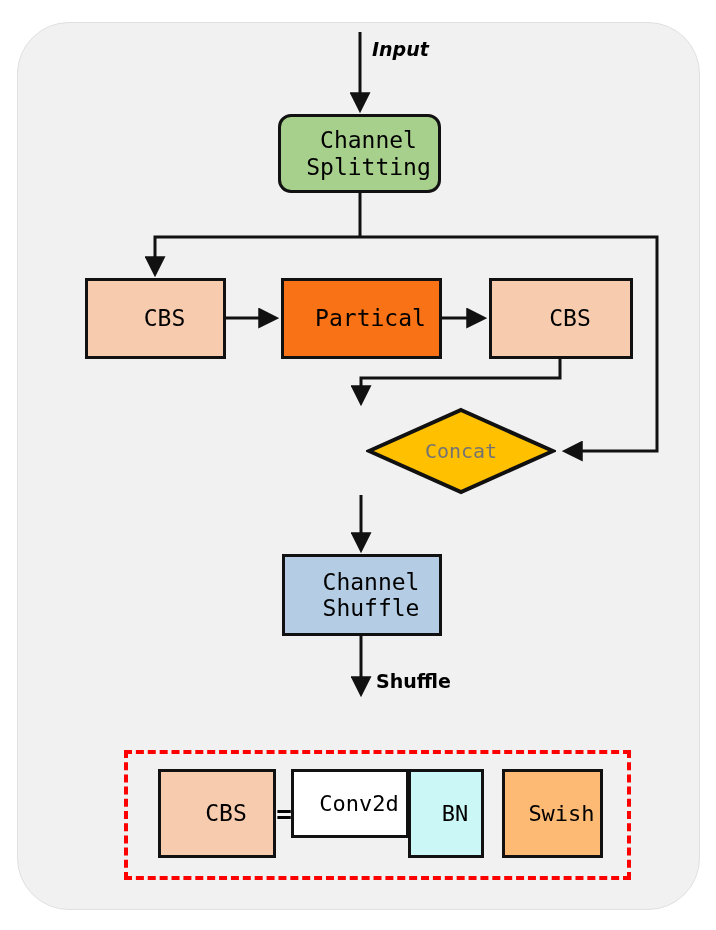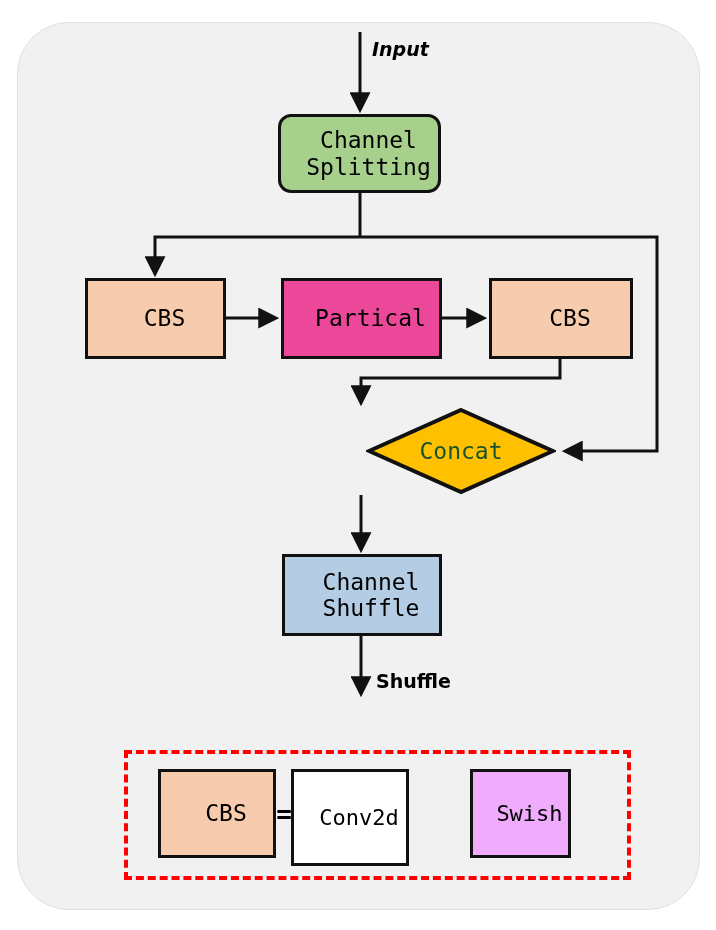--- a/index.html
+++ b/index.html
@@ -12,53 +12,53 @@
   }
   svg#wires{position:absolute;left:0;top:0;width:716px;height:930px;}
   .node{
     position:absolute;box-sizing:border-box;border:3px solid #111111;
     display:flex;align-items:center;justify-content:center;text-align:center;
     font-family:"DejaVu Sans Mono","Liberation Mono",monospace;
     color:#000000;line-height:1.15;white-space:pre-line;padding-left:18px;
   }
   #n-split{left:278px;top:114px;width:163px;height:79px;background:#a8d08d;border-radius:13px;font-size:23px;}
   #n-cbs-left{left:85px;top:278px;width:141px;height:81px;background:#f7cbad;font-size:23px;}
-  #n-partical{left:281px;top:278px;width:161px;height:81px;background:#ec4899;font-size:23px;}
+  #n-partical{left:281px;top:278px;width:161px;height:81px;background:#f97316;font-size:23px;}
   #n-cbs-right{left:489px;top:278px;width:144px;height:81px;background:#f7cbad;font-size:23px;}
   #n-shuffle{left:282px;top:554px;width:160px;height:82px;background:#b4cde4;font-size:23px;}
   .diamond-wrap{position:absolute;left:366px;top:407px;width:190px;height:88px;}
   .diamond-wrap svg{position:absolute;left:0;top:0;}
   .diamond-label{
     position:absolute;left:0;top:0;width:190px;height:88px;
     display:flex;align-items:center;justify-content:center;
     font-family:"DejaVu Sans Mono","Liberation Mono",monospace;
-    font-size:23px;color:#14532d;pointer-events:none;
+    font-size:20px;color:#737373;pointer-events:none;
   }
 
   .flowlabel{
     position:absolute;font-family:"DejaVu Sans","Liberation Sans",sans-serif;
     font-weight:bold;font-size:19px;color:#000000;
   }
   #lbl-input{left:372px;top:38px;font-style:italic;}
   #lbl-output{left:376px;top:670px;}
 
   #legend-dash{
     position:absolute;left:124px;top:750px;width:507px;height:130px;
     border:4px dashed #ff0000;box-sizing:border-box;
   }
   #lg-cbs{left:158px;top:769px;width:118px;height:89px;background:#f7cbad;font-size:23px;}
   #lg-eq{
     position:absolute;left:277px;top:769px;width:14px;height:89px;
     display:flex;align-items:center;justify-content:center;
     font-family:"DejaVu Sans Mono","Liberation Mono",monospace;
     font-size:26px;font-weight:bold;color:#000;
   }
-  #lg-conv{left:291px;top:769px;width:118px;height:97px;background:#ffffff;font-size:22px;}
+  #lg-conv{left:291px;top:769px;width:118px;height:69px;background:#ffffff;font-size:22px;}
   #lg-bn{left:408px;top:769px;width:76px;height:89px;background:#ccf7f7;font-size:22px;}
-  #lg-swish{left:470px;top:769px;width:101px;height:89px;background:#f0abfc;font-size:22px;}
+  #lg-swish{left:502px;top:769px;width:101px;height:89px;background:#fdba74;font-size:22px;}
 </style>
 </head>
 <body>
 
 <div id="stage">
 
   <div id="panel"></div>
 
   <svg id="wires" viewBox="0 0 716 930" xmlns="http://www.w3.org/2000/svg">
     <defs>
@@ -110,16 +110,17 @@
   <div class="flowlabel" id="lbl-output">Shuffle</div>
 
   <div id="legend-dash"></div>
 
   <div class="node" id="lg-cbs">CBS</div>
 
   <div id="lg-eq">=</div>
 
   <div class="node" id="lg-conv">Conv2d</div>
 
+  <div class="node" id="lg-bn">BN</div>
 
   <div class="node" id="lg-swish">Swish</div>
 
 </div>
 
 </body></html>

